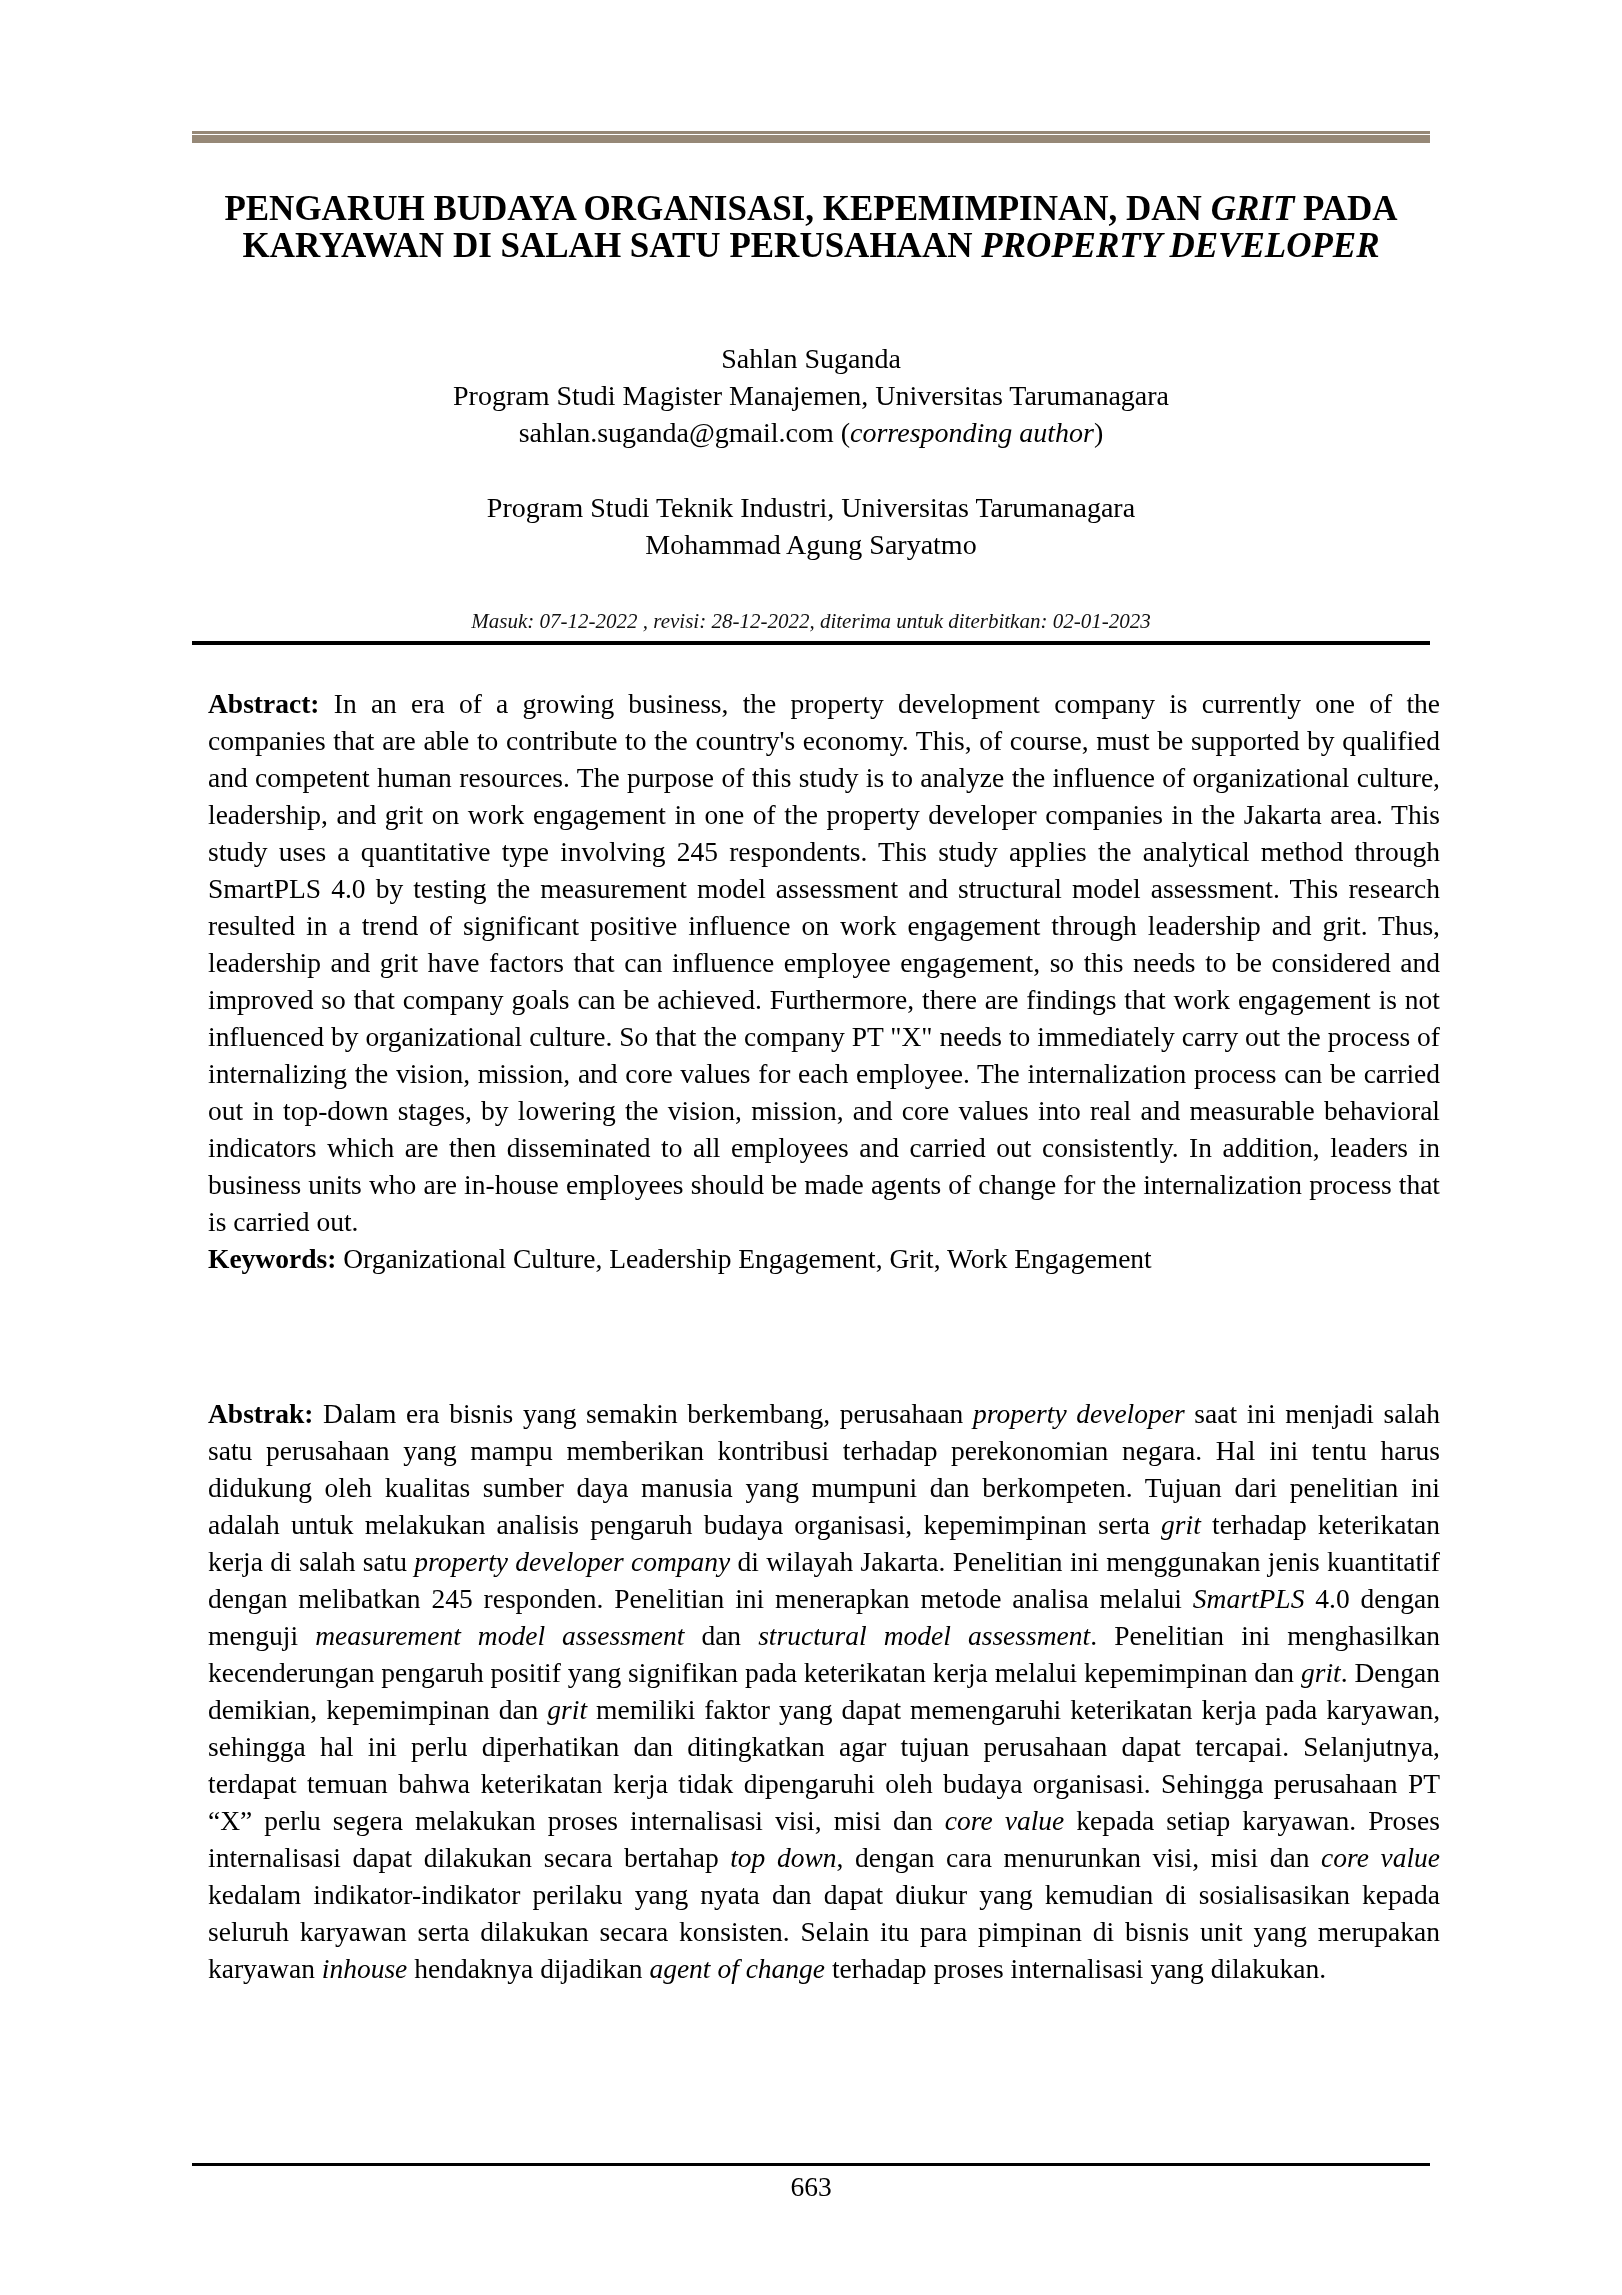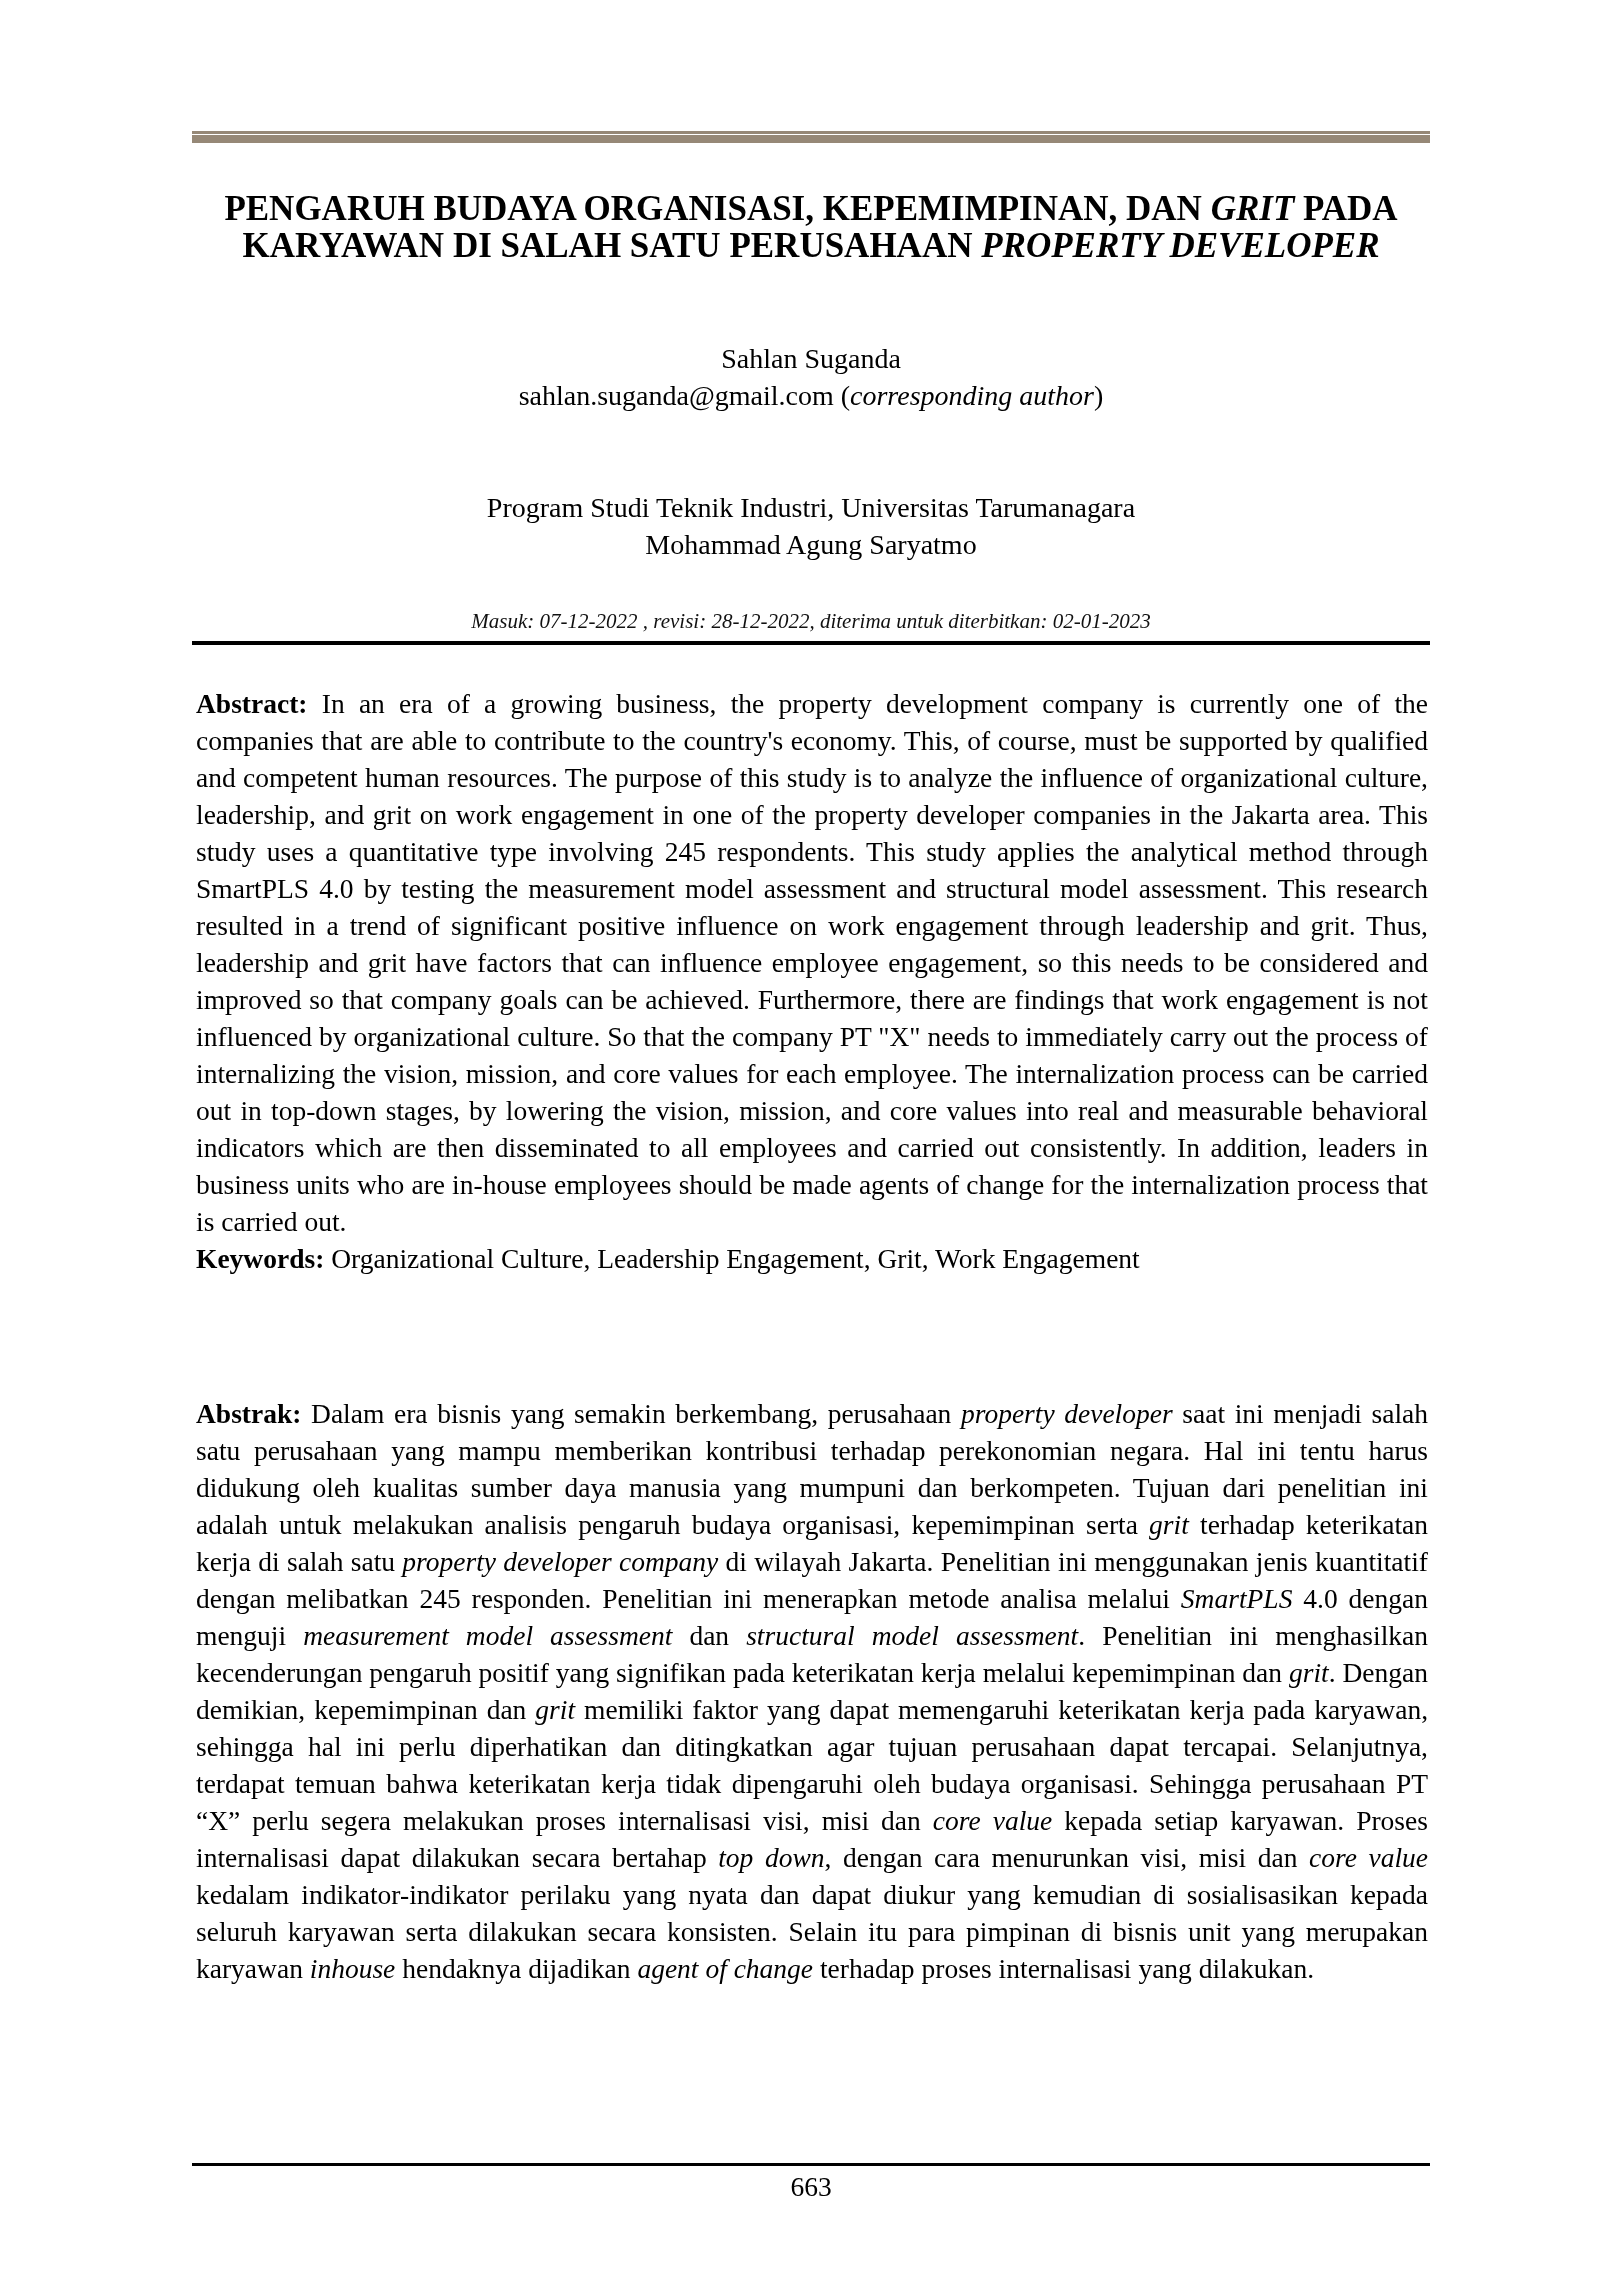--- a/index.html
+++ b/index.html
@@ -18,21 +18,21 @@
     .authors { position: absolute; left: 192px; width: 1238px; text-align: center;
                font-size: 28px; line-height: 37px; }
     .author1 { top: 340px; }
     .author2 { top: 489px; }
     .authors .ln { display: block; }
 
     .dates { position: absolute; left: 192px; width: 1238px; top: 607px; text-align: center;
              font-style: italic; font-size: 21px; line-height: 29px; color: #111; }
     .rule-date { position: absolute; left: 192px; width: 1238px; top: 641px; height: 3.9px; background: #000; }
 
-    .abs { position: absolute; left: 196px; width: 1232px; font-size: 27.5px; line-height: 37px;
+    .abs { position: absolute; left: 208px; width: 1232px; font-size: 27.5px; line-height: 37px;
            text-align: justify; }
     .abs-en { top: 685px; }
     .abs-id { top: 1395px; }
     .abs b { font-weight: bold; }
     .abs i { font-style: italic; }
     .kw { display: block; text-align: left; }
 
     .rule-foot { position: absolute; left: 192px; width: 1238px; top: 2163px; height: 2.6px; background: #000; }
     .pageno { position: absolute; left: 192px; width: 1238px; top: 2170px; text-align: center;
               font-size: 27.5px; line-height: 33px; }
@@ -45,20 +45,21 @@
   <div class="rule-thin"></div>
   <div class="rule-thick"></div>
 
   <h1 class="title" style="margin:0;">
     <span class="ln"><span>PENGARUH BUDAYA ORGANISASI, KEPEMIMPINAN, DAN </span><i>GRIT</i><span> PADA</span></span>
     <span class="ln"><span>KARYAWAN DI SALAH SATU PERUSAHAAN </span><i>PROPERTY DEVELOPER</i></span>
   </h1>
 
   <div class="authors author1">
     <span class="ln">Sahlan Suganda</span>
+    <span class="ln">Program Studi Magister Manajemen, Universitas Tarumanagara</span>
     <span class="ln"><span>sahlan.suganda@gmail.com</span><span> (</span><i>corresponding author</i><span>)</span></span>
   </div>
 
   <div class="authors author2">
     <span class="ln">Program Studi Teknik Industri, Universitas Tarumanagara</span>
     <span class="ln">Mohammad Agung Saryatmo</span>
   </div>
 
   <div class="dates">Masuk: 07-12-2022 , revisi: 28-12-2022, diterima untuk diterbitkan: 02-01-2023</div>
   <div class="rule-date"></div>

